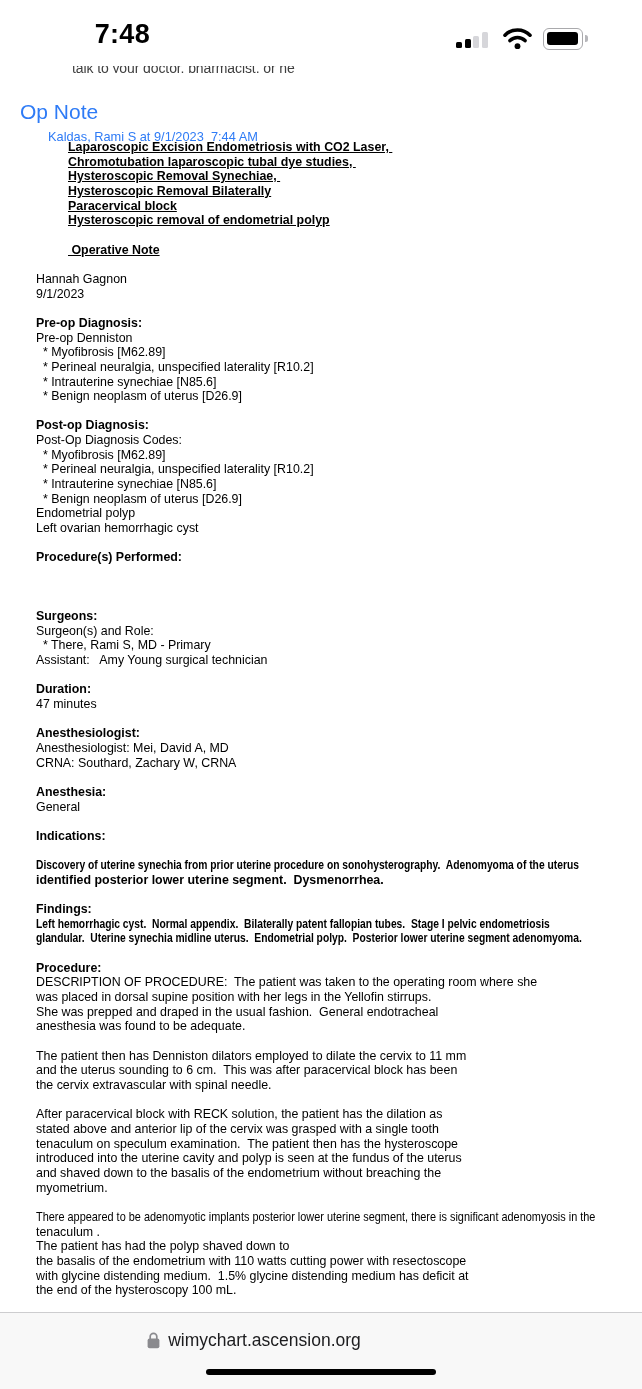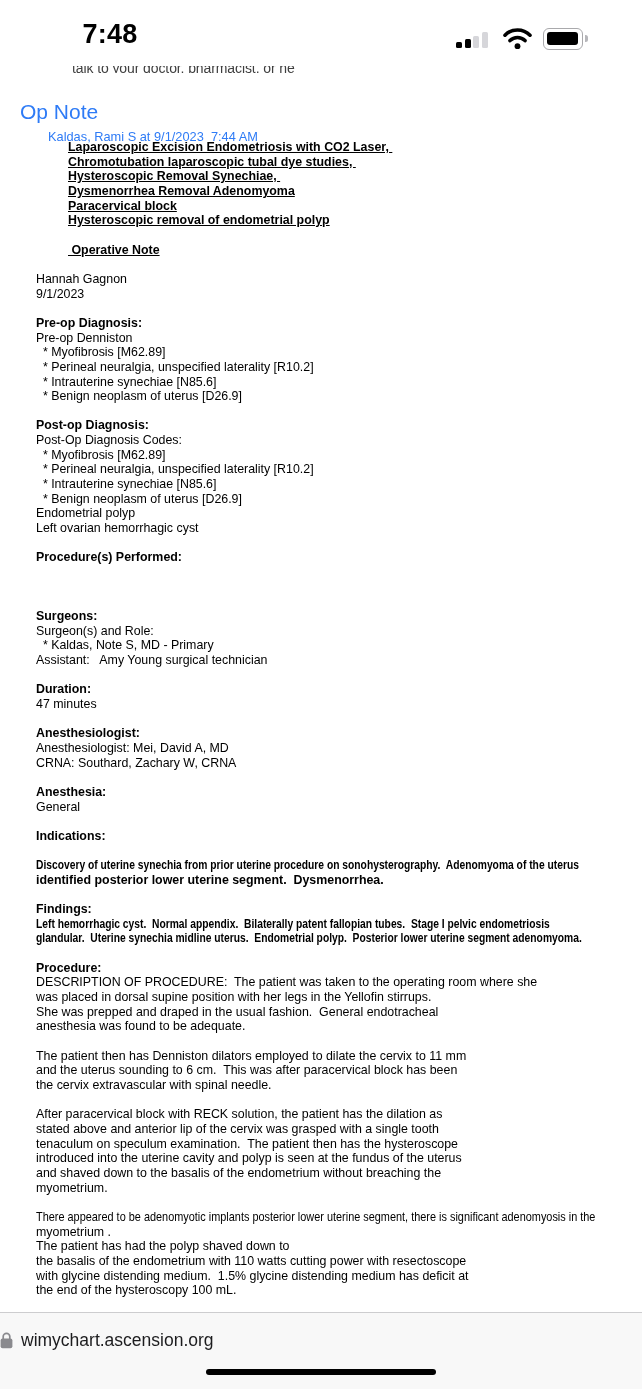--- a/index.html
+++ b/index.html
@@ -2,21 +2,21 @@
 <html><head>
 <meta charset="utf-8">
 <style>
   html,body{margin:0;padding:0;background:#fff;}
   .screen{
     position:relative;width:642px;height:1389px;overflow:hidden;background:#ffffff;
     font-family:"Liberation Sans","DejaVu Sans",sans-serif;color:#000;
   }
   
   .statusbar{position:absolute;top:0;left:0;width:642px;height:62px;background:#fff;}
-  .time{position:absolute;left:70px;top:19px;width:80px;text-align:center;
+  .time{position:absolute;left:70px;top:19px;width:80px;text-align:right;
         font-size:27px;font-weight:700;letter-spacing:.3px;color:#000;}
   .sig{position:absolute;left:456px;top:32px;width:36px;height:16px;}
   .sig i{position:absolute;bottom:0;width:6px;border-radius:1.5px;background:#000;display:block;}
   .sig i:nth-child(1){left:0;height:6px;}
   .sig i:nth-child(2){left:8.5px;height:9px;}
   .sig i:nth-child(3){left:17px;height:12.5px;background:#d6d6da;}
   .sig i:nth-child(4){left:25.5px;height:16px;background:#d6d6da;}
   .wifi{position:absolute;left:502px;top:27px;}
   .batt{position:absolute;left:543px;top:28px;width:46px;height:21px;}
   .batt .case{position:absolute;left:0;top:0;width:38px;height:20px;border:1.5px solid #a9a9ac;border-radius:6px;}
@@ -30,21 +30,21 @@
   .byline{position:absolute;top:129px;left:20px;font-size:12.8px;color:#2e7bf6;white-space:pre;margin-left:28px;}
   
   .notebody{position:absolute;top:140px;left:36px;right:4px;}
   .line{white-space:pre;height:14.66px;line-height:14.66px;font-size:12.4px;overflow:visible;}
   .b{font-weight:700;}
   .u{text-decoration:underline;padding-left:32px;}
   .cz83{display:inline-block;transform:scaleX(.83);transform-origin:0 50%;white-space:pre;}
   .cz88{display:inline-block;transform:scaleX(.88);transform-origin:0 50%;white-space:pre;}
   
   .urlbar{position:absolute;left:0;bottom:0;width:642px;height:76px;background:#f8f8f8;border-top:1px solid #cdcdcf;}
-  .urlrow{position:absolute;top:17px;left:0;width:508px;display:flex;align-items:center;gap:8px;}
+  .urlrow{position:absolute;top:17px;left:0;width:508px;display:flex;align-items:center;justify-content:center;gap:8px;}
   .urltext{font-size:17.5px;color:#1c1c1e;}
   .homebar{position:absolute;left:206px;bottom:14px;width:230px;height:6px;border-radius:3px;background:#000;}
 </style>
 </head>
 <body>
 
 <div class="screen">
 
   <div class="statusbar">
     <div class="time">7:48</div>
@@ -70,21 +70,21 @@
     <span>talk to your doctor, pharmacist, or health care provider.</span>
   </div>
 
   <div class="optitle">Op Note</div>
   <div class="byline">Kaldas, Rami S at 9/1/2023  7:44 AM</div>
 
   <div class="notebody">
       <div class="line b u">Laparoscopic Excision Endometriosis with CO2 Laser, </div>
       <div class="line b u">Chromotubation laparoscopic tubal dye studies, </div>
       <div class="line b u">Hysteroscopic Removal Synechiae, </div>
-      <div class="line b u">Dysmenorrhea Removal Adenomyoma</div>
+      <div class="line b u">Hysteroscopic Removal Bilaterally</div>
       <div class="line b u">Paracervical block</div>
       <div class="line b u">Hysteroscopic removal of endometrial polyp</div>
       <div class="line"></div>
       <div class="line b u"> Operative Note</div>
       <div class="line"></div>
       <div class="line">Hannah Gagnon</div>
       <div class="line">9/1/2023</div>
       <div class="line"></div>
       <div class="line b">Pre-op Diagnosis:</div>
       <div class="line">Pre-op Denniston</div>
@@ -101,21 +101,21 @@
       <div class="line">  * Benign neoplasm of uterus [D26.9]</div>
       <div class="line">Endometrial polyp</div>
       <div class="line">Left ovarian hemorrhagic cyst</div>
       <div class="line"></div>
       <div class="line b">Procedure(s) Performed:</div>
       <div class="line"></div>
       <div class="line"></div>
       <div class="line"></div>
       <div class="line b">Surgeons:</div>
       <div class="line">Surgeon(s) and Role:</div>
-      <div class="line">  * Kaldas, Note S, MD - Primary</div>
+      <div class="line">  * There, Rami S, MD - Primary</div>
       <div class="line">Assistant:   Amy Young surgical technician</div>
       <div class="line"></div>
       <div class="line b">Duration:</div>
       <div class="line">47 minutes</div>
       <div class="line"></div>
       <div class="line b">Anesthesiologist:</div>
       <div class="line">Anesthesiologist: Mei, David A, MD</div>
       <div class="line">CRNA: Southard, Zachary W, CRNA</div>
       <div class="line"></div>
       <div class="line b">Anesthesia:</div>
@@ -141,21 +141,21 @@
       <div class="line">the cervix extravascular with spinal needle.</div>
       <div class="line"></div>
       <div class="line">After paracervical block with RECK solution, the patient has the dilation as</div>
       <div class="line">stated above and anterior lip of the cervix was grasped with a single tooth</div>
       <div class="line">tenaculum on speculum examination.  The patient then has the hysteroscope</div>
       <div class="line">introduced into the uterine cavity and polyp is seen at the fundus of the uterus</div>
       <div class="line">and shaved down to the basalis of the endometrium without breaching the</div>
       <div class="line">myometrium.</div>
       <div class="line"></div>
       <div class="line"><span class="cz88">There appeared to be adenomyotic implants posterior lower uterine segment, there is significant adenomyosis in the</span></div>
-      <div class="line">myometrium .</div>
+      <div class="line">tenaculum .</div>
       <div class="line">The patient has had the polyp shaved down to</div>
       <div class="line">the basalis of the endometrium with 110 watts cutting power with resectoscope</div>
       <div class="line">with glycine distending medium.  1.5% glycine distending medium has deficit at</div>
       <div class="line">the end of the hysteroscopy 100 mL.</div>
     </div>
 
   <div class="urlbar">
     <div class="urlrow">
       <svg width="13" height="17" viewBox="0 0 13 17">
         <path d="M3.2 7 V4.6 A 3.3 3.3 0 0 1 9.8 4.6 V7" fill="none" stroke="#8a8a8e" stroke-width="1.7"></path>

